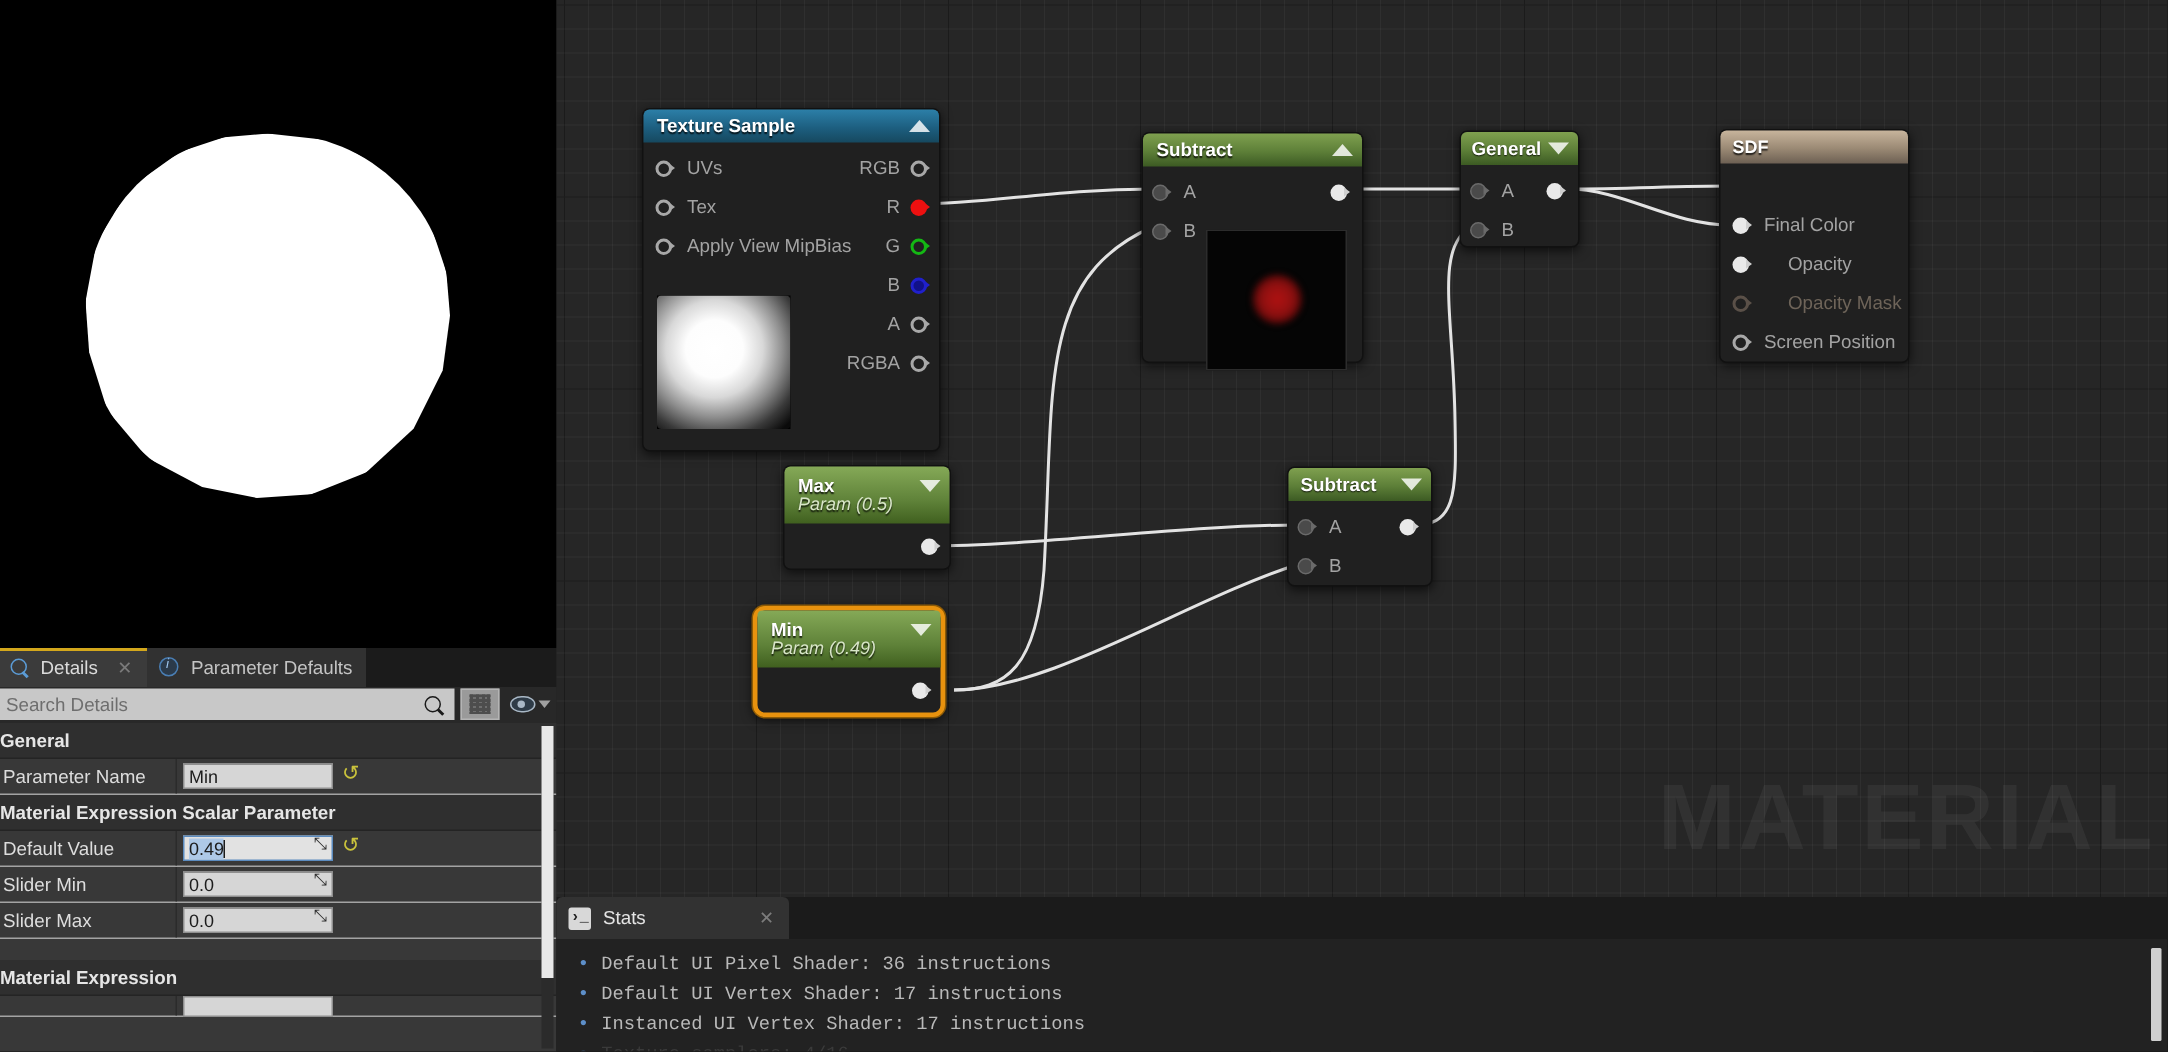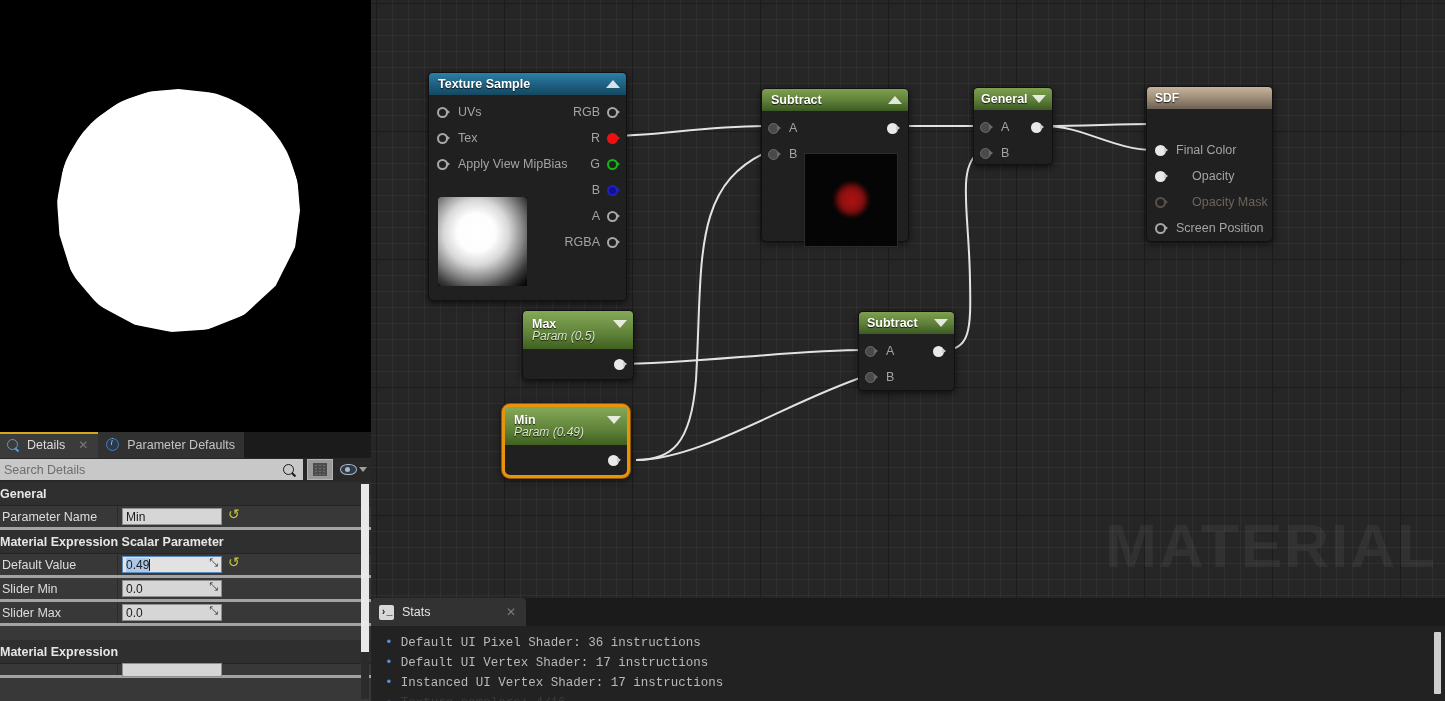--- a/index.html
+++ b/index.html
@@ -158,21 +158,21 @@
   .sect-head {
     height: 24px; display: flex; align-items: center;
     background: #2f2f2f; color: #e6e6e6;
     font-size: 12.5px; font-weight: bold;
     padding-left: 2px;
     border-bottom: 1px solid #242424;
   }
   .prop-row {
     height: 24px; display: flex; align-items: center;
     background: #383838;
-    border-bottom: 3px solid #a3a3a3;
+    border-bottom: 1px solid #a3a3a3;
   }
   .prop-label {
     width: 118px; flex: none;
     color: #ddd; font-size: 12.5px;
     padding-left: 2px;
     border-right: 1px solid #2b2b2b;
     height: 100%; display: flex; align-items: center;
   }
   .prop-val {
     flex: 1; display: flex; align-items: center; gap: 6px;

